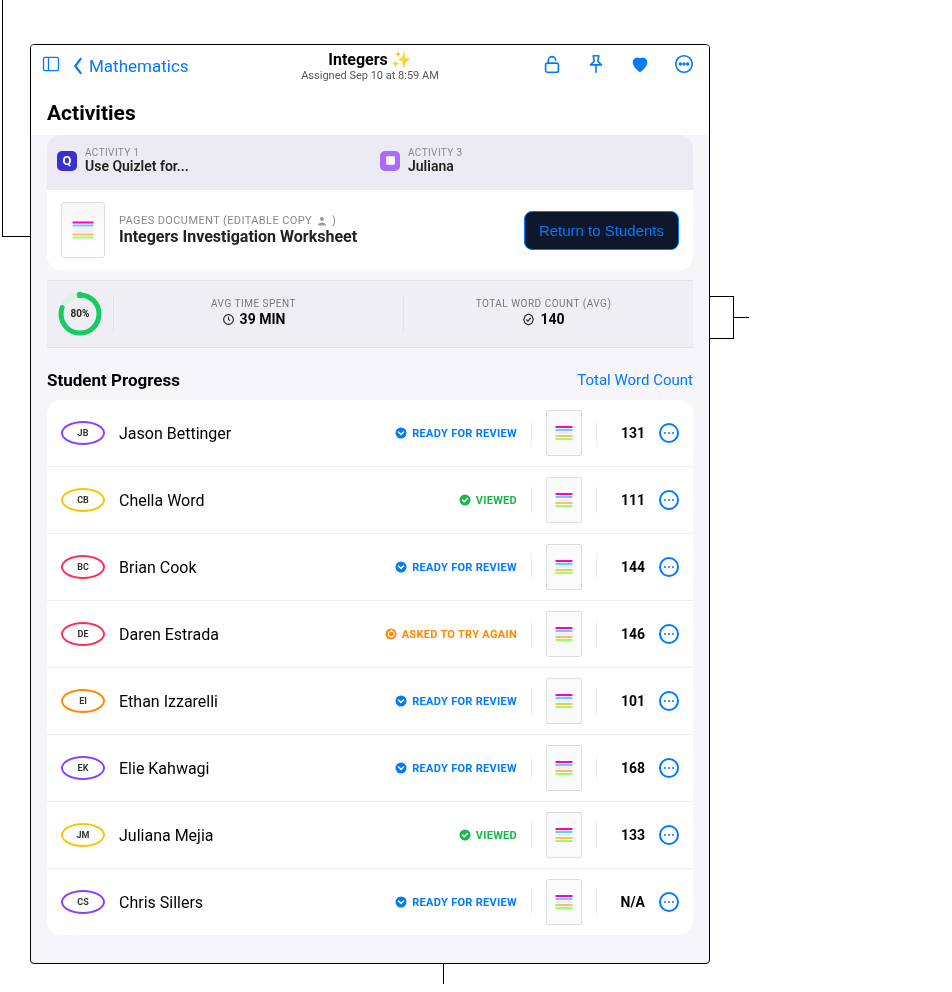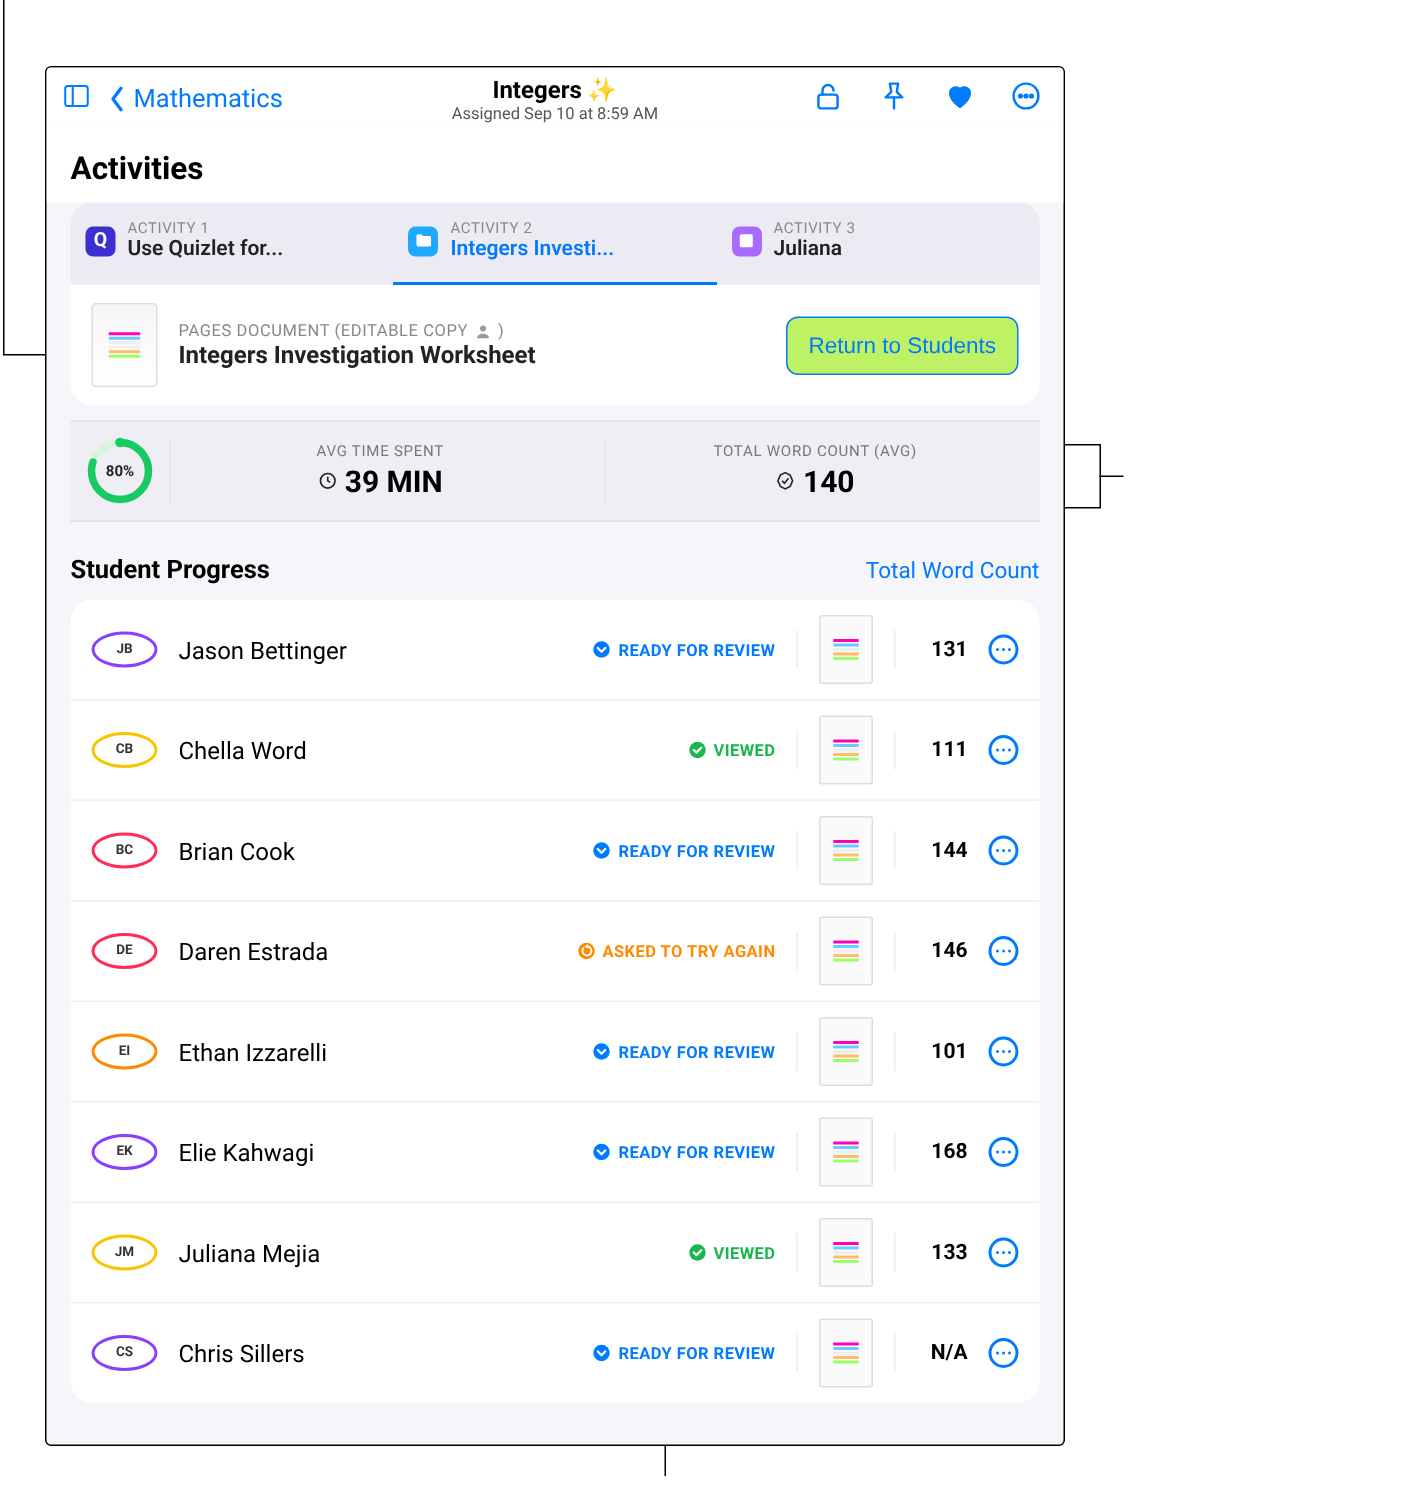--- a/index.html
+++ b/index.html
@@ -91,21 +91,21 @@
     background: linear-gradient(#f6f6f6,#fff);
     display:flex; align-items:center; justify-content:center;
     overflow:hidden;
   }
   .doc-meta .l1 { font-size: 11px; letter-spacing: .4px; color: #888; text-transform: uppercase; display:flex; align-items:center; gap:4px;}
   .doc-meta .l2 { font-size: 16px; font-weight: 700; color: #222; }
   .return-btn {
     margin-left: auto;
     border: 1.5px solid #007aff;
     color: #007aff;
-    background: #bef264;
+    background: #0f172a;
     border-radius: 8px;
     padding: 10px 14px;
     font-size: 15px;
     font-weight: 500;
     cursor: pointer;
   }
 
   
   .stats {
     margin: 10px 16px 0 16px;
@@ -113,21 +113,21 @@
     border-top: 1px solid #e2e0ea;
     border-bottom: 1px solid #e2e0ea;
     display: flex;
     align-items: center;
     padding: 10px 10px;
     gap: 10px;
   }
   .stat { flex: 1; text-align: center; border-left: 1px solid #e2e0ea; padding: 2px 0;}
   .stats .stat:first-of-type { border-left: 1px solid #e2e0ea; }
   .stat .sl { font-size: 10px; letter-spacing: .5px; color: #777; text-transform: uppercase; }
-  .stat .sv { font-size: 20px; font-weight: 700; display: inline-flex; align-items: center; gap: 5px; margin-top:2px;}
+  .stat .sv { font-size: 14px; font-weight: 700; display: inline-flex; align-items: center; gap: 5px; margin-top:2px;}
 
   .progress-head {
     display: flex;
     align-items: center;
     justify-content: space-between;
     padding: 22px 16px 10px 16px;
   }
   .progress-head .t { font-size: 17px; font-weight: 700; }
   .progress-head .link { color: #007aff; font-size: 15px; cursor: pointer; }
 
@@ -248,31 +248,20 @@
 
   <div class="tabs-card">
     <div class="tabs" id="tabs">
         <div class="tab">
           <div class="icon-box" style="background:#3c2fd1">
             <span style="color:#fff;font-weight:700;font-size:13px;">Q</span>
           </div>
           <div class="lines">
             <div class="label1">ACTIVITY 1</div>
             <div class="label2">Use Quizlet for...</div>
-          </div>
-        </div>
-        <div class="tab selected">
-          <div class="icon-box" style="background:#1fa8ff">
-            <svg width="13" height="13" viewBox="0 0 24 24" fill="#fff">
-              <path d="M3 6a2 2 0 0 1 2-2h4l2 2h8a2 2 0 0 1 2 2v9a2 2 0 0 1-2 2H5a2 2 0 0 1-2-2z"></path>
-            </svg>
-          </div>
-          <div class="lines">
-            <div class="label1">ACTIVITY 2</div>
-            <div class="label2">Integers Investi...</div>
           </div>
         </div>
         <div class="tab">
           <div class="icon-box" style="background:#a96bff">
             <svg width="13" height="13" viewBox="0 0 24 24" fill="#fff">
               <rect x="4" y="4" width="16" height="16" rx="2"></rect>
             </svg>
           </div>
           <div class="lines">
             <div class="label1">ACTIVITY 3</div>

